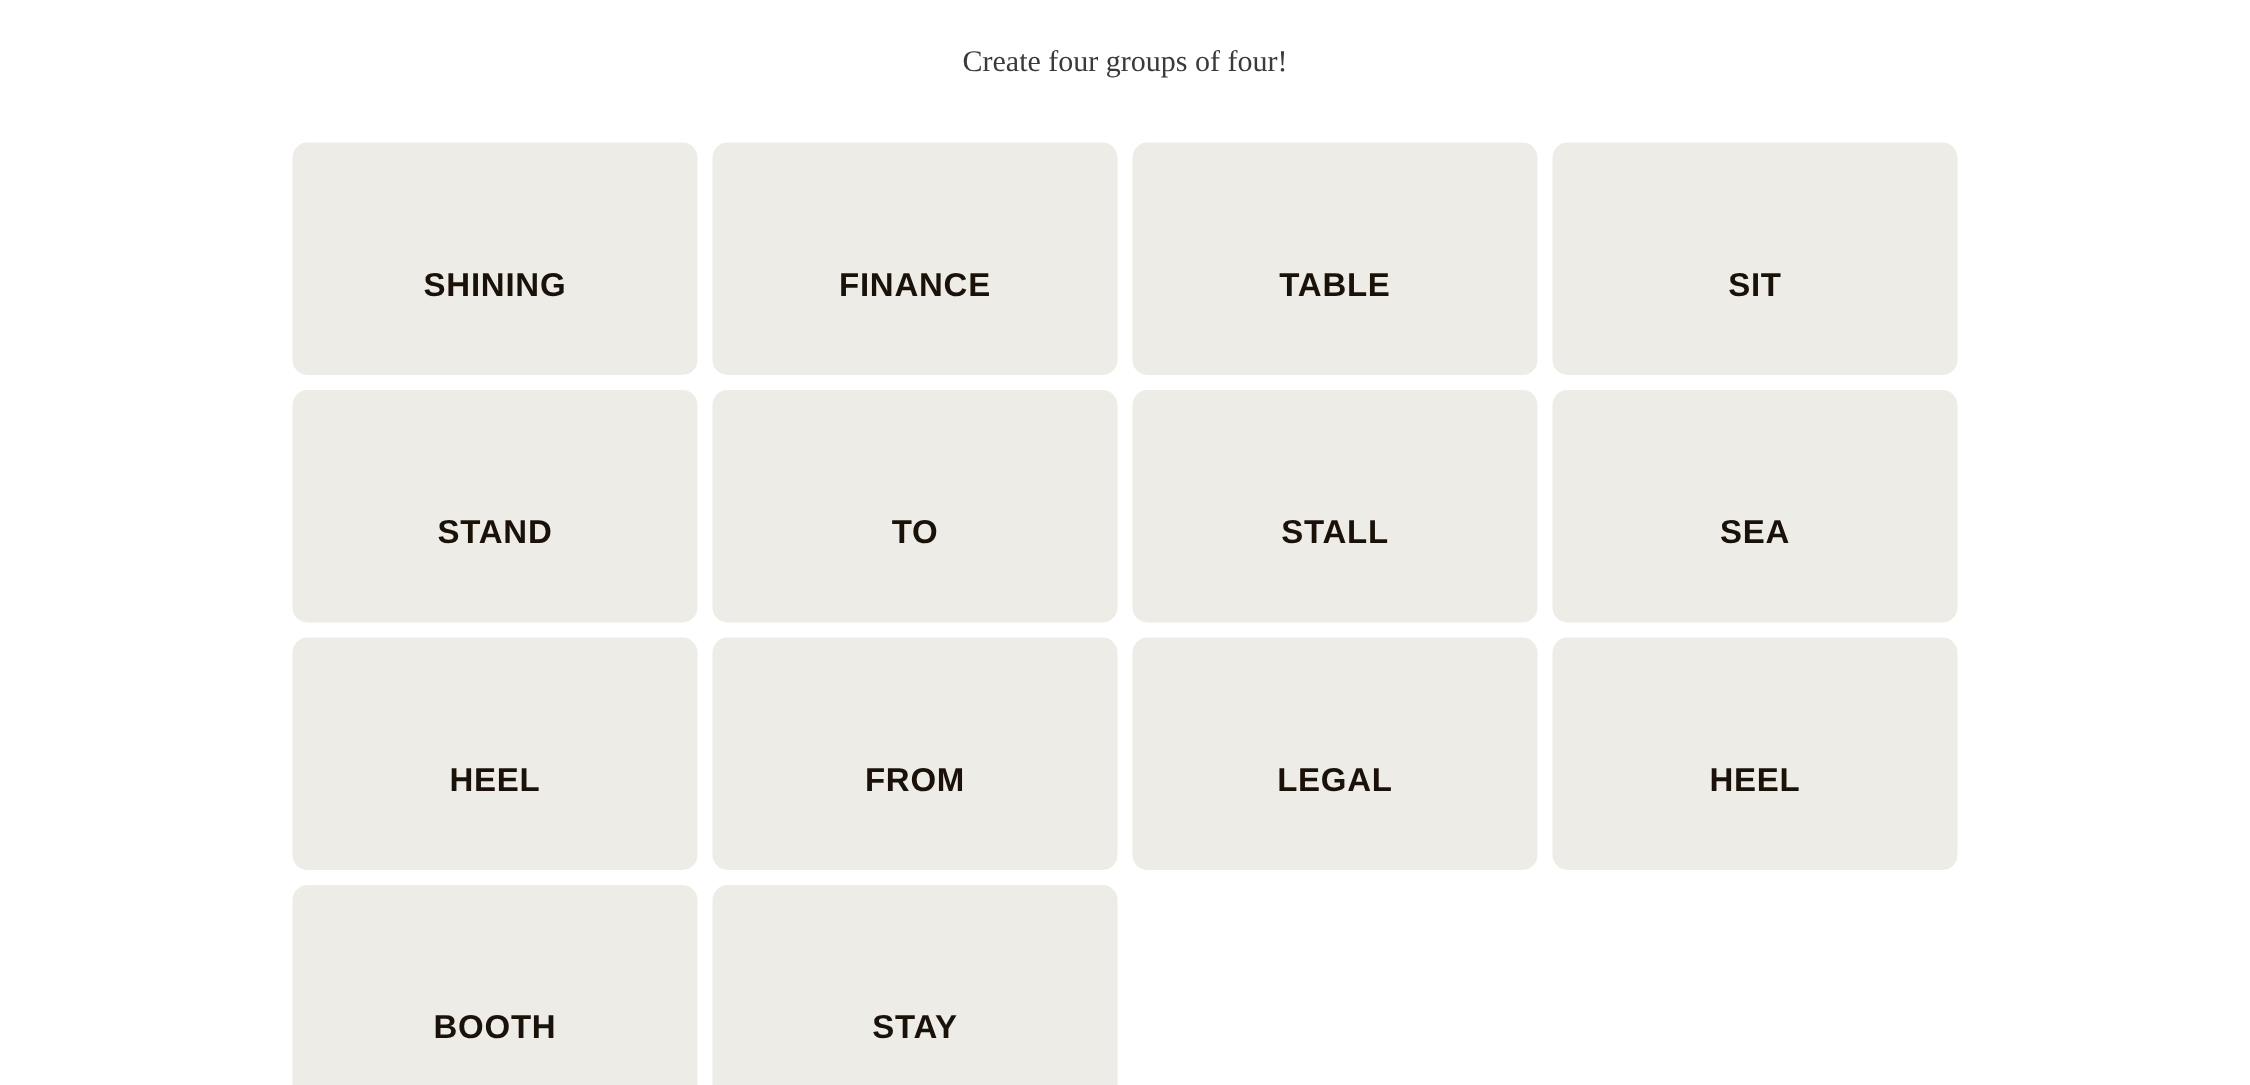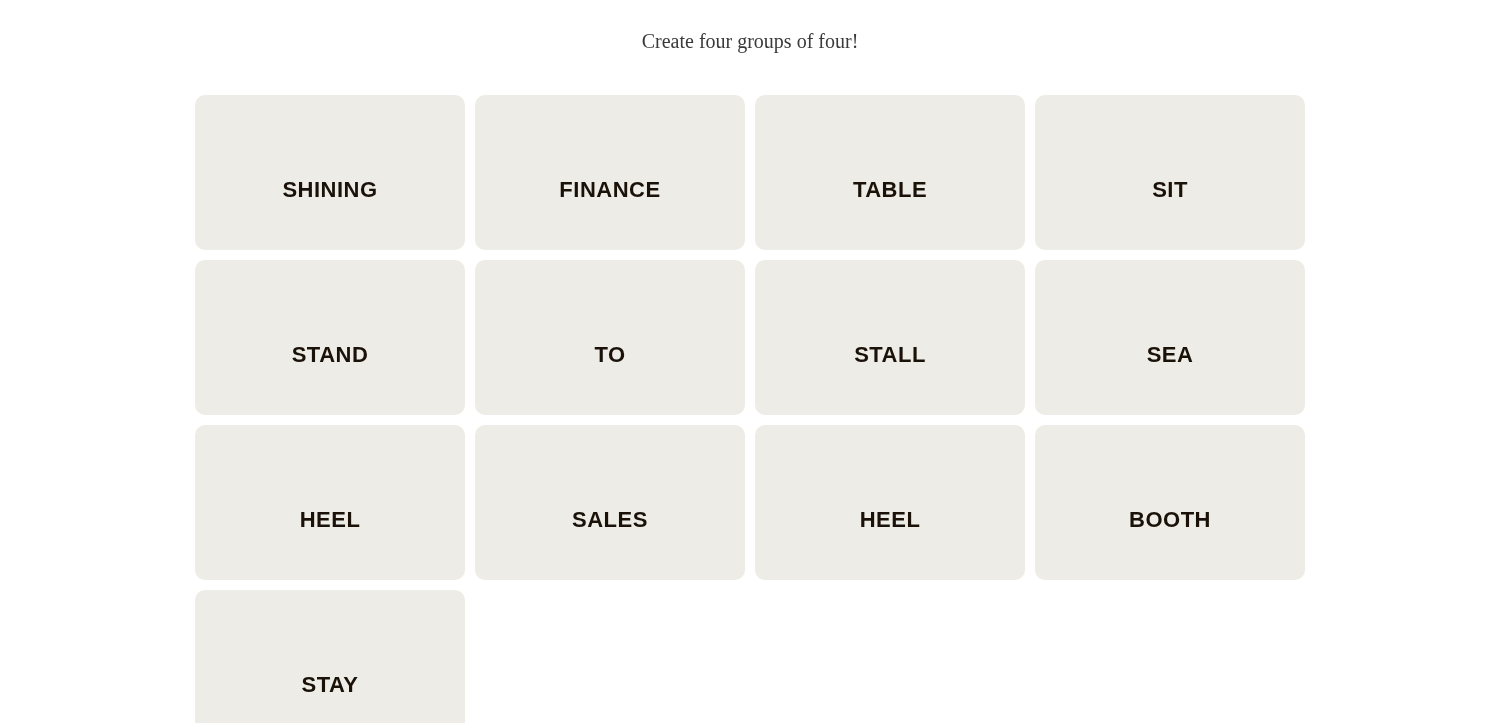--- a/index.html
+++ b/index.html
@@ -81,21 +81,24 @@
     <div class="tile">
       <span class="tile-label">STALL</span>
     </div>
     <div class="tile">
       <span class="tile-label">SEA</span>
     </div>
     <div class="tile">
       <span class="tile-label">HEEL</span>
     </div>
     <div class="tile">
-      <span class="tile-label">SALES</span>
+      <span class="tile-label">FROM</span>
+    </div>
+    <div class="tile">
+      <span class="tile-label">LEGAL</span>
     </div>
     <div class="tile">
       <span class="tile-label">HEEL</span>
     </div>
     <div class="tile">
       <span class="tile-label">BOOTH</span>
     </div>
     <div class="tile">
       <span class="tile-label">STAY</span>
     </div>

